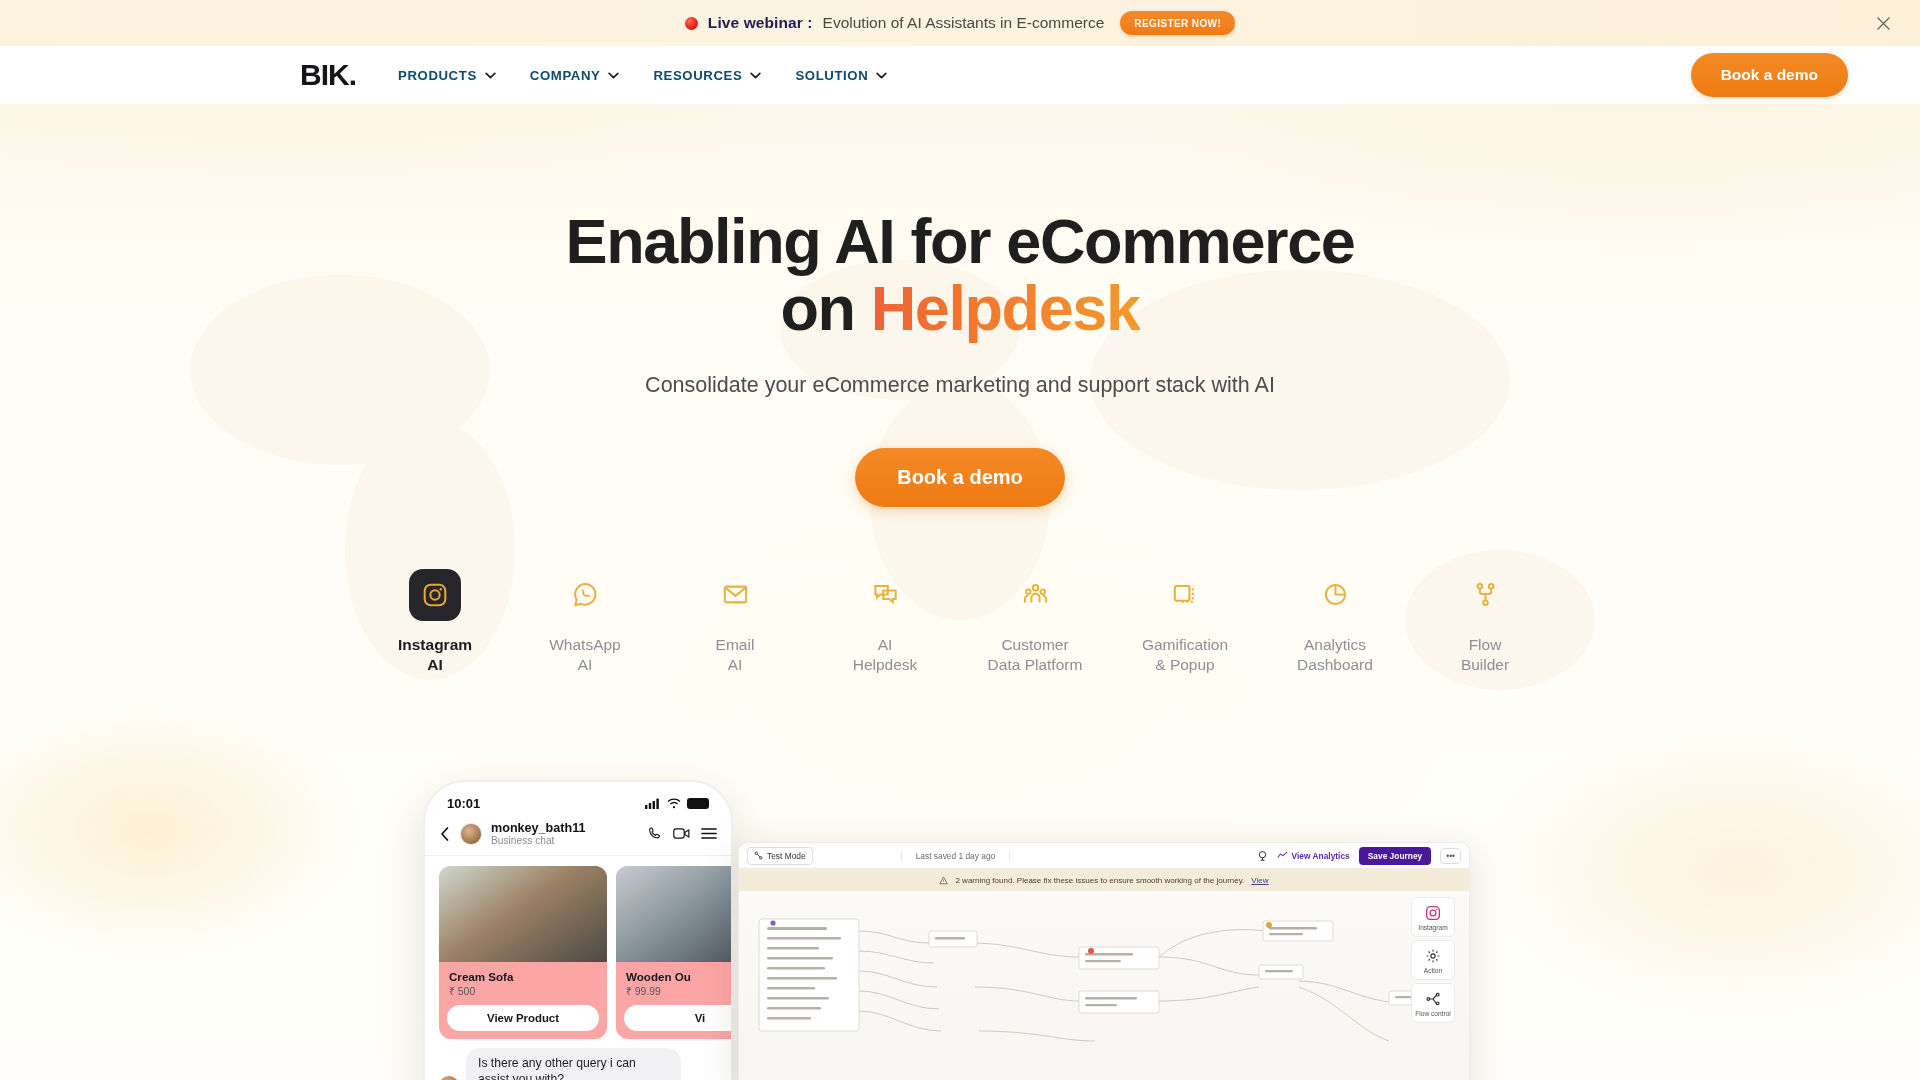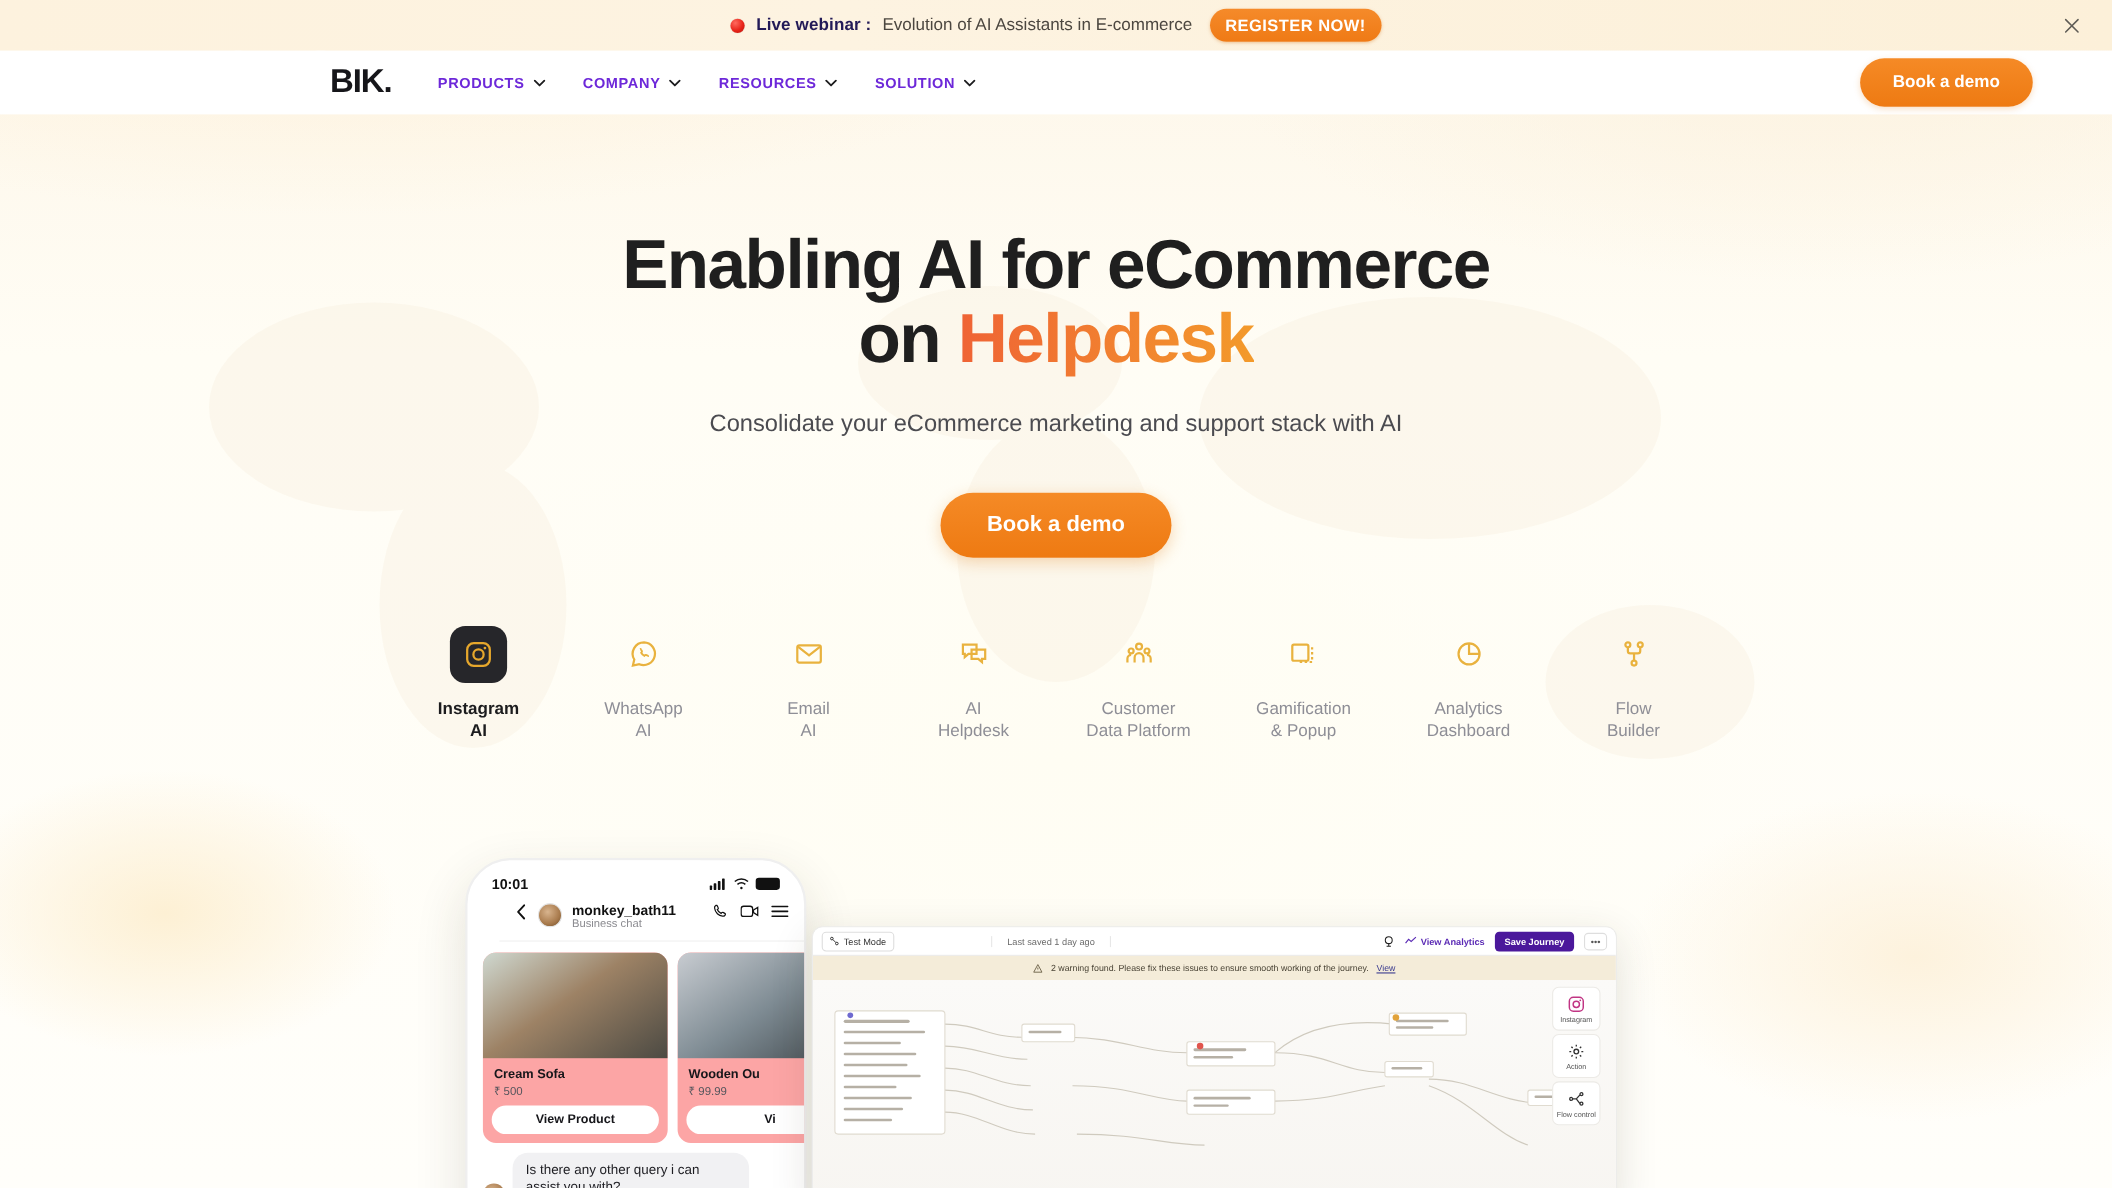--- a/index.html
+++ b/index.html
@@ -36,42 +36,42 @@
   }
   .announce-inner { display:flex; align-items:center; gap:10px; }
   .live-dot { width: 13px; height: 13px; border-radius: 50%;
     background: radial-gradient(circle at 35% 30%, #ff6a5e 0%, #e8251a 55%, #b5130b 100%);
     box-shadow: 0 0 0 .5px rgba(0,0,0,.08); display:inline-block; }
   .live-label { font-weight: 700; color: #231a57; letter-spacing: .1px; }
   .announce-text { color: #4c4740; }
   .register-btn {
     margin-left: 6px;
     background: linear-gradient(180deg,#f58a2a 0%, #ef7a15 100%);
-    color: #fff; font-size: 15px; font-weight: 700; letter-spacing: .4px;
+    color: #fff; font-size: 10px; font-weight: 700; letter-spacing: .4px;
     border: none; border-radius: 999px; padding: 7px 14px 6px; cursor: pointer;
     box-shadow: 0 1px 3px rgba(209,112,17,.35);
   }
   .announce-close {
     position: absolute; right: 26px; top: 50%; transform: translateY(-50%);
     width: 22px; height: 22px; cursor: pointer; opacity:.75;
     display:flex; align-items:center; justify-content:center;
   }
 
   
   .nav {
     position: relative; z-index: 5;
     height: 58px; background: #ffffff;
     display: flex; align-items: center;
     padding: 0 72px 0 0;
   }
   .nav-logo { margin-left: 300px; font-size: 30px; font-weight: 900; letter-spacing: -1px;
      color: #16161a; font-family: "Liberation Sans", sans-serif; line-height: 1; }
   .nav-links { display: flex; align-items: center; gap: 34px; margin-left: 42px; }
   .nav-item { display: flex; align-items: center; gap: 8px; cursor: pointer; }
-  .nav-item span { font-size: 13.2px; font-weight: 700; letter-spacing: .6px; color: #6d28d9; }
+  .nav-item span { font-size: 13.2px; font-weight: 700; letter-spacing: .6px; color: #0c4a6e; }
   .chev { width: 11px; height: 7px; }
   .nav-spacer { flex: 1; }
   .book-demo-nav {
     background: linear-gradient(180deg,#f58a26 0%,#ee7a12 100%);
     color: #fff; font-weight: 700; font-size: 15.5px;
     border: none; border-radius: 999px; padding: 13px 30px; cursor: pointer;
     box-shadow: 0 2px 6px rgba(226,126,24,.25);
   }
 
   
@@ -111,22 +111,22 @@
     background: #fff; border-radius: 42px; border: 2px solid #efefef;
     box-shadow: 0 18px 46px rgba(60,50,30,.14);
     overflow: hidden;
   }
   .phone-notch { position:absolute; top:0; left:50%; transform:translateX(-50%);
     width: 118px; height: 24px; background:#fff; border-radius: 0 0 16px 16px; z-index:4; }
   .phone-status { display:flex; align-items:center; justify-content:space-between;
     padding: 14px 22px 4px; font-size: 13px; font-weight: 700; color:#111; }
   .status-right { display:flex; align-items:center; gap:6px; }
   .battery { width: 22px; height: 11px; border-radius: 3px; background:#111; }
-  .phone-header { display:flex; align-items:flex-start; gap:9px; padding: 6px 14px 9px;
-     border-bottom: 1px solid #f0f0f0; margin-left: 29px; }
+  .phone-header { display:flex; align-items:center; gap:9px; padding: 6px 14px 9px;
+     border-bottom: 1px solid #f0f0f0; }
   .avatar-sm { width: 22px; height: 22px; border-radius:50%;
      background: radial-gradient(circle at 40% 35%, #d8b48e 0%, #a97b4d 60%, #6f4c27 100%);
      border: 1px solid #e3e3e3; flex: none; }
   .ph-name { font-size: 12.6px; font-weight: 700; color: #111; line-height: 1.15; }
   .ph-sub { font-size: 10.2px; color: #8b8b90; }
   .ph-icons { margin-left:auto; display:flex; align-items:center; gap:11px; }
   .cards-row { display:flex; gap: 9px; padding: 0 14px; margin-top: 10px; }
   .pcard { width: 168px; background: #fca5a5; border-radius: 12px; overflow: hidden; flex:none; }
   .pcard .img { height: 96px; }
   .pcard .img.a { background: linear-gradient(145deg,#cfd8d0 0%,#9d8265 45%,#4c4a43 100%); }

